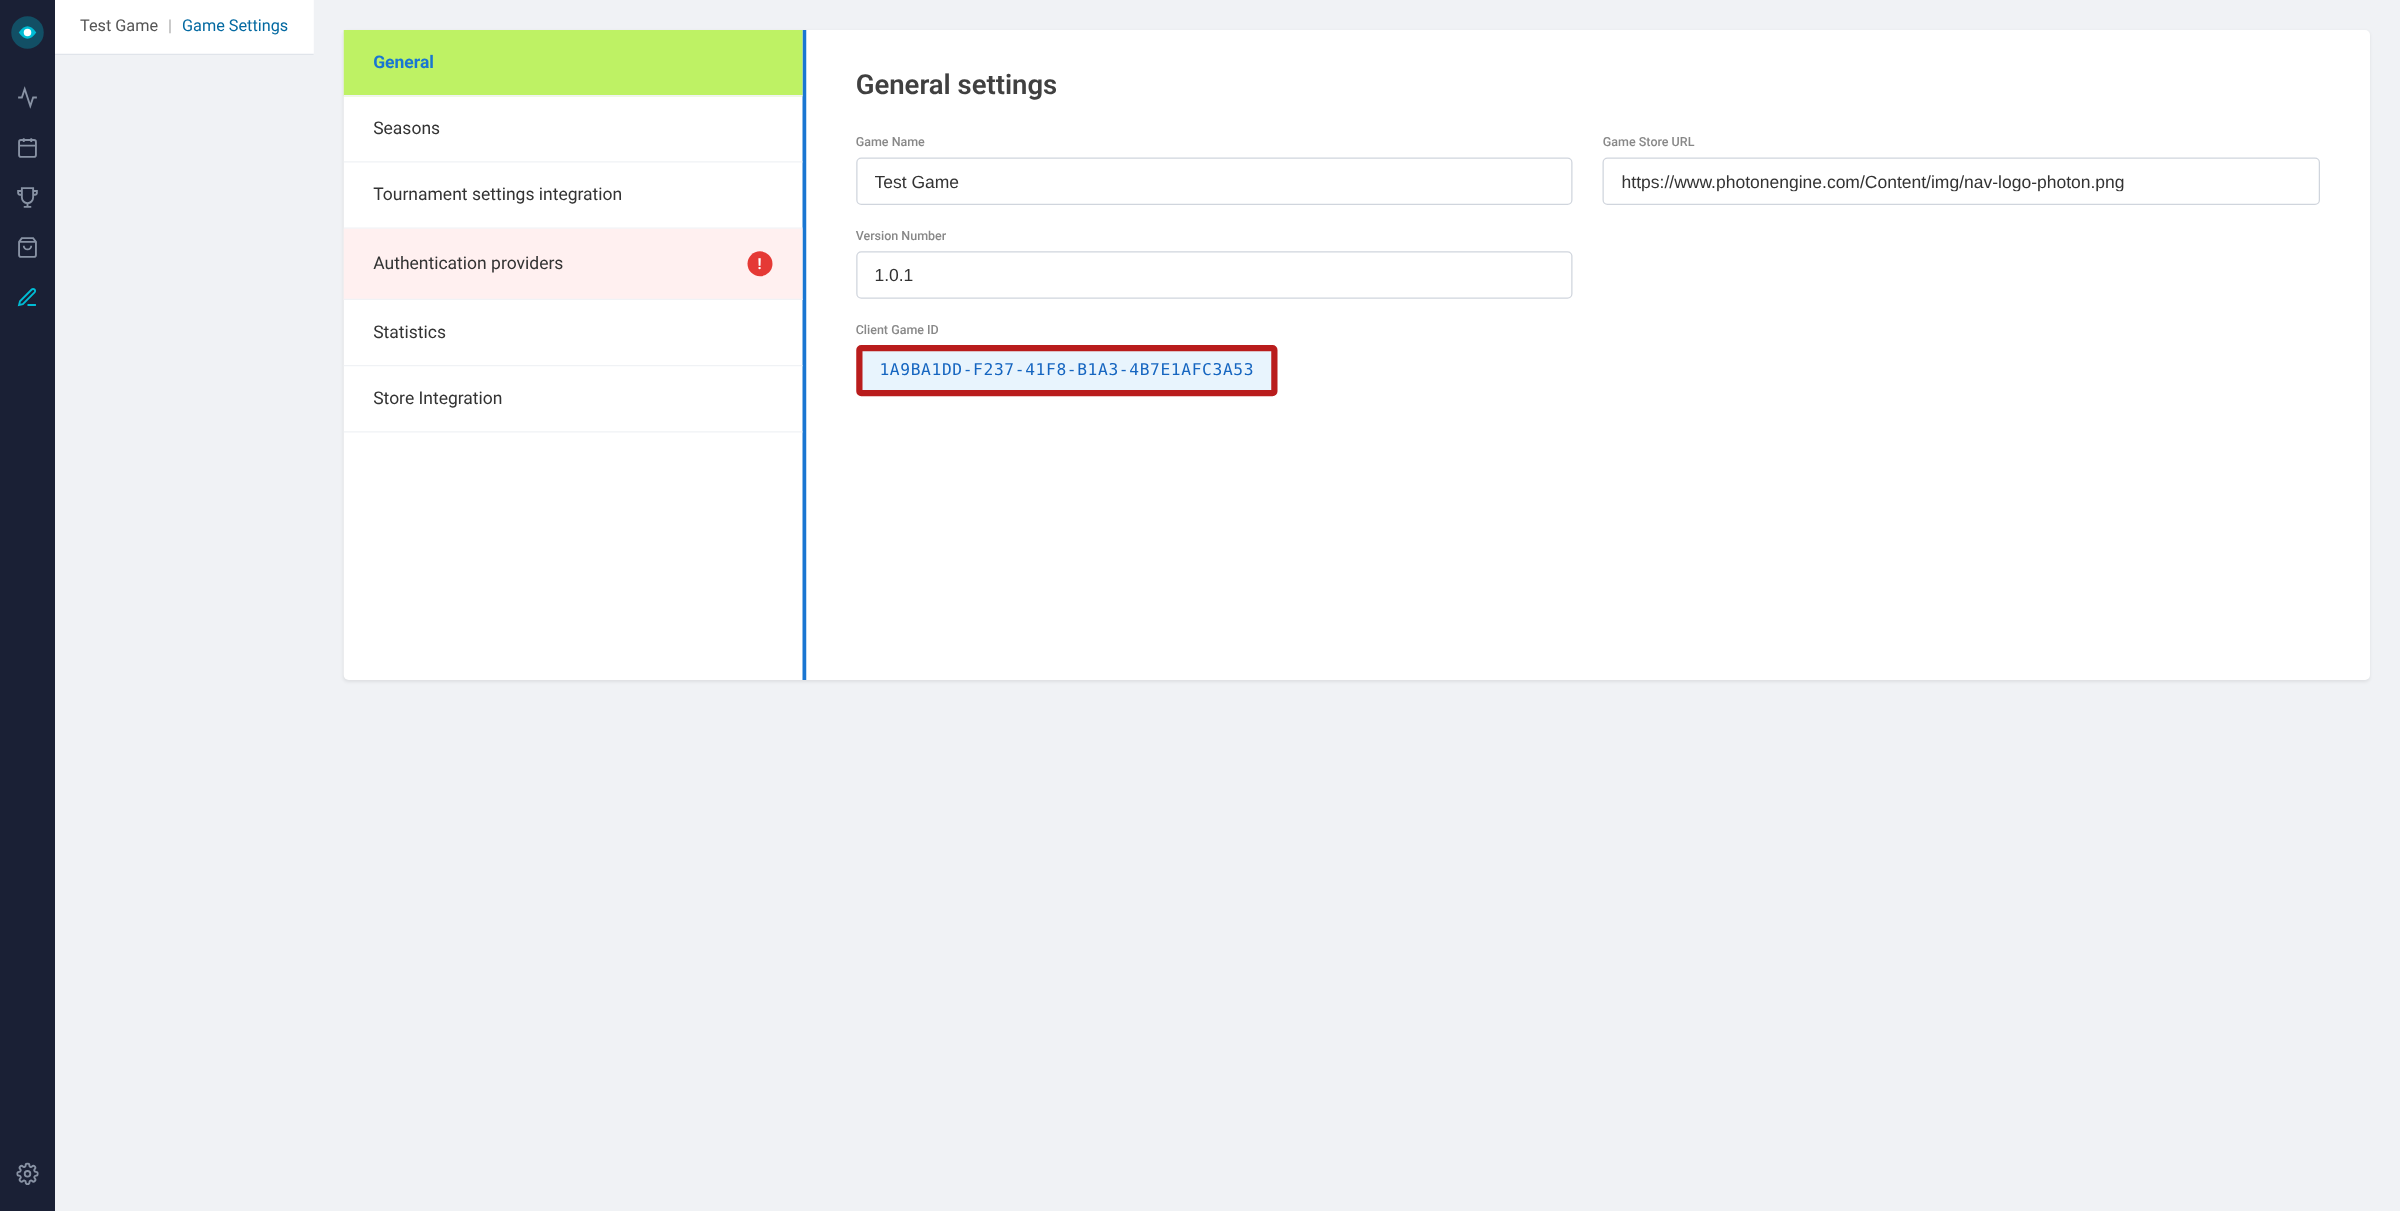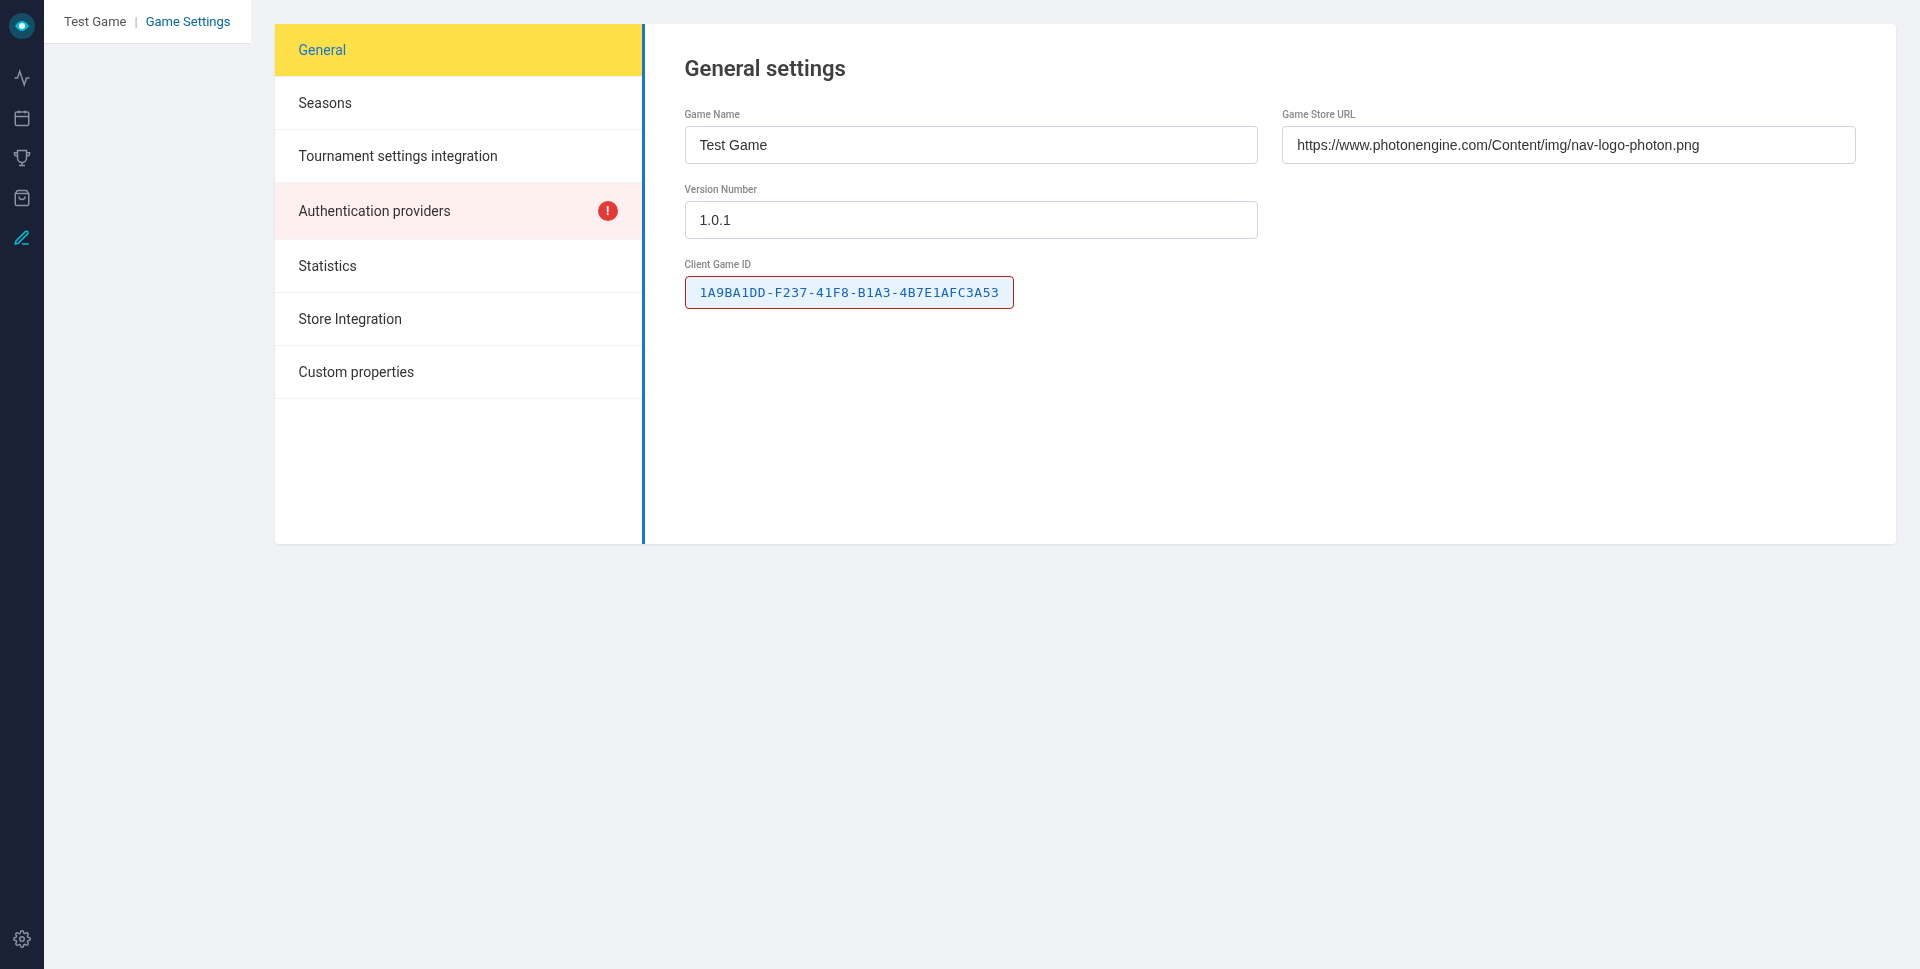--- a/index.html
+++ b/index.html
@@ -121,23 +121,23 @@
       cursor: pointer;
       font-size: 14px;
       color: #333;
       border-bottom: 1px solid #f0f2f5;
       display: flex;
       align-items: center;
       justify-content: space-between;
     }
 
     .settings-nav-item.active {
-      background: #fde047;
+      background: #bef264;
       color: #1976d2;
-      font-weight: 400;
+      font-weight: 700;
       text-align: center;
     }
 
     .settings-nav-item.error {
       background: #fff0f0;
     }
 
     .error-badge {
       width: 20px;
       height: 20px;
@@ -195,21 +195,21 @@
       font-size: 14px;
       color: #333;
       outline: none;
       background: #fff;
     }
 
     .client-id-box {
       display: inline-block;
       padding: 8px 14px;
       background: #e8f4fd;
-      border: 1px solid #b91c1c;
+      border: 5px solid #b91c1c;
       border-radius: 4px;
       font-size: 13px;
       color: #1565c0;
       font-family: monospace;
       letter-spacing: 0.5px;
     }
 
     
     .logo-svg {
       width: 30px;
@@ -305,23 +305,20 @@
         </div>
 
         <div class="settings-nav-item">
           <span>Statistics</span>
         </div>
 
         <div class="settings-nav-item">
           <span>Store Integration</span>
         </div>
 
-        <div class="settings-nav-item">
-          <span>Custom properties</span>
-        </div>
 
       </div>
 
       <div class="settings-content">
         <h1 class="settings-title">General settings</h1>
 
         <div class="form-row">
           <div class="form-group">
             <label class="form-label">Game Name</label>
             <input class="form-input" type="text" value="Test Game" style="">

